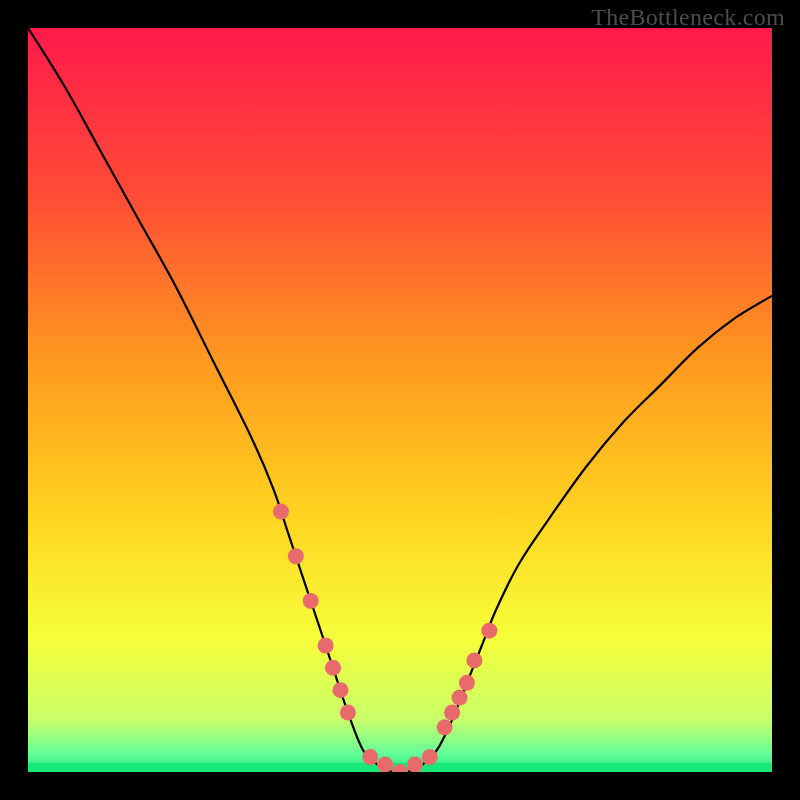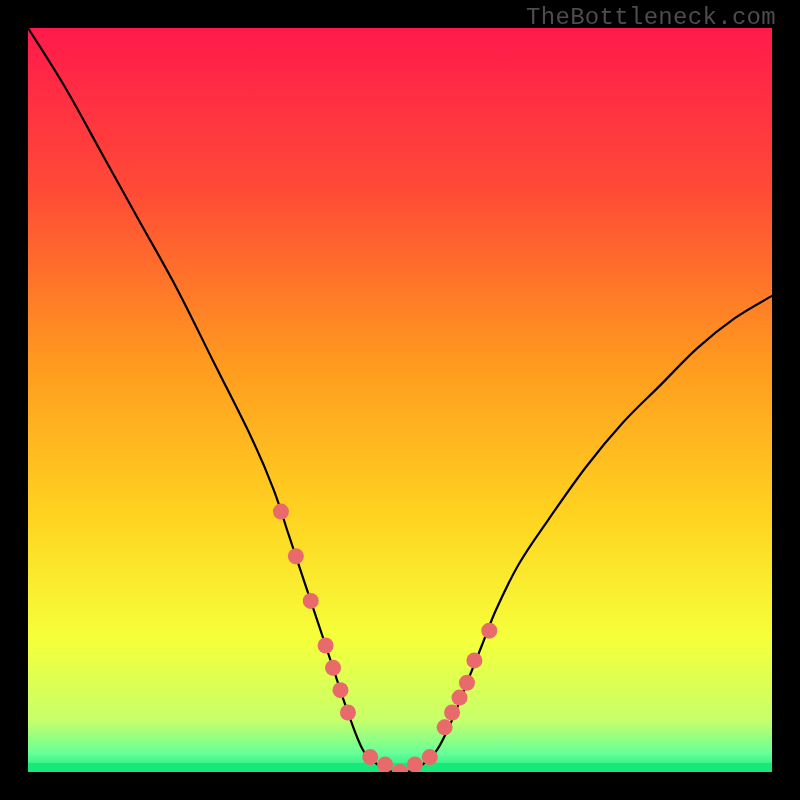--- a/index.html
+++ b/index.html
@@ -20,22 +20,22 @@
   .plot {
     position: absolute;
     left: 28px;
     top: 28px;
     width: 744px;
     height: 744px;
   }
   .watermark {
     position: absolute;
     top: 4px;
-    right: 24px;
-    font-family: Liberation Mono, monospace;
+    right: 15px;
+    font-family: Liberation Serif, serif;
     font-size: 24px;
     color: #4c4c51;
     font-weight: 500;
     letter-spacing: 0.3px;
   }
 </style>
 </head>
 <body>
 
 <div class="outer">

